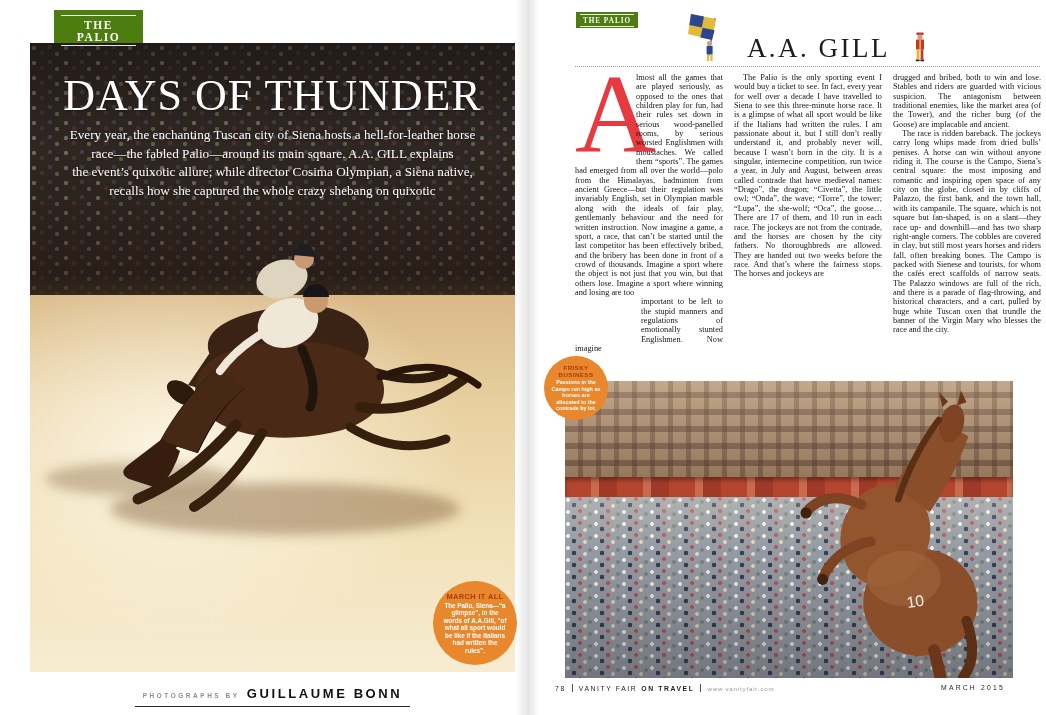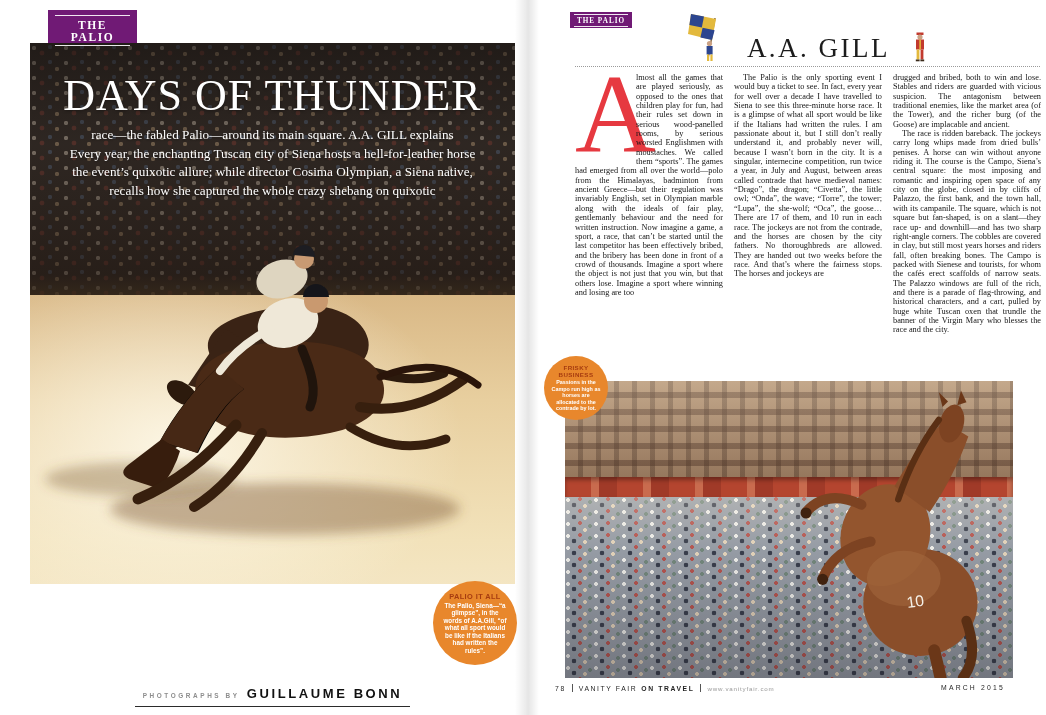--- a/index.html
+++ b/index.html
@@ -6,29 +6,29 @@
   body{width:1046px;height:715px;position:relative;background:#ffffff;
        font-family:"Liberation Serif",serif;color:#161616;overflow:hidden;}
 
   .abs{position:absolute;}
 
   
   .gutter{left:515px;top:0;width:24px;height:715px;
     background:linear-gradient(90deg,rgba(0,0,0,0),rgba(0,0,0,.08) 45%,rgba(0,0,0,.10) 55%,rgba(0,0,0,0));}
 
   
-  .red-label{background:#701a75;color:#fff;text-align:center;font-weight:bold;}
+  .red-label{background:#4d7c0f;color:#fff;text-align:center;font-weight:bold;margin-left:6px;}
   .red-label .inner{border-top:1px solid rgba(255,255,255,.9);border-bottom:1px solid rgba(255,255,255,.9);}
   .label-left{left:48px;top:10px;width:89px;height:33px;font-size:11.5px;letter-spacing:1.6px;}
   .label-left .inner{margin:5px 7px;padding:3px 0 2px;}
   .label-right{left:570px;top:12px;width:62px;height:16px;font-size:7.2px;letter-spacing:1px;}
   .label-right .inner{margin:2px 4px;padding:1.5px 0 1px;}
 
   
-  .photo-left{left:30px;top:43px;width:485px;height:541px;overflow:hidden;background:#be185d;}
+  .photo-left{left:30px;top:43px;width:485px;height:629px;overflow:hidden;background:#be185d;}
   .pl-crowd{position:absolute;left:0;top:0;width:100%;height:252px;background-color:#332b26;
     background-image:
       radial-gradient(circle at 4px 5px, rgba(214,200,180,.50) 1.8px, transparent 2.5px),
       radial-gradient(circle at 12px 10px, rgba(125,62,52,.55) 2px, transparent 2.7px),
       radial-gradient(circle at 20px 4px, rgba(92,112,142,.45) 1.8px, transparent 2.5px),
       radial-gradient(circle at 27px 11px, rgba(205,172,132,.45) 1.8px, transparent 2.5px);
     background-size:32px 15px;}
   .pl-crowd-shade{position:absolute;left:0;top:0;width:100%;height:252px;
     background:linear-gradient(180deg,rgba(18,14,12,.55),rgba(18,14,12,.15) 40%,rgba(30,20,14,.55) 92%,rgba(52,38,24,.8));}
   .pl-sand{position:absolute;left:0;top:252px;width:100%;height:377px;
@@ -155,34 +155,34 @@
       <path d="M240,128 C214,142 200,156 190,170" stroke="#efe8d8" stroke-width="8" fill="none" stroke-linecap="round"></path>
       <path d="M272,148 C282,172 287,190 280,206" stroke="#20140c" stroke-width="9" fill="none" stroke-linecap="round"></path>
       <circle cx="286" cy="100" r="12" fill="#c9996f"></circle>
       <path d="M273,96 a13,13 0 0 1 26,0 z" fill="#15151a"></path>
     </g>
   </svg>
 
   <div class="hero-titles">
     <h1>DAYS OF THUNDER</h1>
     <div class="hero-sub">
+      <span>Every year, the enchanting Tuscan city of Siena hosts a hell-for-leather horse</span>
       <span>race—the fabled Palio—around its main square. A.A. GILL explains</span>
-      <span>Every year, the enchanting Tuscan city of Siena hosts a hell-for-leather horse</span>
       <span>the event’s quixotic allure; while director Cosima Olympian, a Siena native,</span>
       <span>recalls how she captured the whole crazy shebang on quixotic</span>
     </div>
   </div>
 </div>
 
 <div class="abs red-label label-left">
   <div class="inner">THE PALIO</div>
 </div>
 
 <div class="abs badge dash-badge">
-  <div class="hdr">PALIO IT ALL</div>
+  <div class="hdr">MARCH IT ALL</div>
   <div class="bd">The Palio, Siena—“a glimpse”, in the words of A.A.Gill, “of what all sport would be like if the Italians had written the rules”.</div>
 </div>
 
 <div class="abs credit">
   <span class="inner">
     <span class="pre">PHOTOGRAPHS BY</span>
     <span class="name">GUILLAUME BONN</span>
   </span>
 </div>
 
@@ -212,20 +212,21 @@
     <rect x="2.8" y="27.5" width="3.8" height="1.8" fill="#3a2a1a"></rect>
     <rect x="7.4" y="27.5" width="3.8" height="1.8" fill="#3a2a1a"></rect>
   </svg>
 </div>
 
 <div class="abs dotrule"></div>
 
 <div class="abs textblock">
   <div class="col">
     <p><span class="dropcap">A</span><span>lmost all the games that are played seriously, as opposed to the ones that children play for fun, had their rules set down in serious wood-panelled rooms, by serious worsted Englishmen with moustaches. We called them “sports”. The games had emerged from all over the world—polo from the Himalayas, badminton from ancient Greece—but their regulation was invariably English, set in Olympian marble along with the ideals of fair play, gentlemanly behaviour and the need for written instruction. Now imagine a game, a sport, a race, that can’t be started until the last competitor has been effectively bribed, and the bribery has been done in front of a crowd of thousands. Imagine a sport where the object is not just that you win, but that others lose. Imagine a sport where winning and losing are too</span></p>
+    <p><span class="wspace"></span><span>important to be left to the stupid manners and regulations of emotionally stunted Englishmen. Now imagine</span></p>
   </div>
   <div class="col">
     <p class="ind">The Palio is the only sporting event I would buy a ticket to see. In fact, every year for well over a decade I have travelled to Siena to see this three-minute horse race. It is a glimpse of what all sport would be like if the Italians had written the rules. I am passionate about it, but I still don’t really understand it, and probably never will, because I wasn’t born in the city. It is a singular, internecine competition, run twice a year, in July and August, between areas called contrade that have medieval names: “Drago”, the dragon; “Civetta”, the little owl; “Onda”, the wave; “Torre”, the tower; “Lupa”, the she-wolf; “Oca”, the goose… There are 17 of them, and 10 run in each race. The jockeys are not from the contrade, and the horses are chosen by the city fathers. No thoroughbreds are allowed. They are handed out two weeks before the race. And that’s where the fairness stops. The horses and jockeys are</p>
   </div>
   <div class="col">
     <p>drugged and bribed, both to win and lose. Stables and riders are guarded with vicious suspicion. The antagonism between traditional enemies, like the market area (of the Tower), and the richer burg (of the Goose) are implacable and ancient.</p>
     <p class="ind">The race is ridden bareback. The jockeys carry long whips made from dried bulls’ penises. A horse can win without anyone riding it. The course is the Campo, Siena’s central square: the most imposing and romantic and inspiring open space of any city on the globe, closed in by cliffs of Palazzo, the first bank, and the town hall, with its campanile. The square, which is not square but fan-shaped, is on a slant—they race up- and downhill—and has two sharp right-angle corners. The cobbles are covered in clay, but still most years horses and riders fall, often breaking bones. The Campo is packed with Sienese and tourists, for whom the cafés erect scaffolds of narrow seats. The Palazzo windows are full of the rich, and there is a parade of flag-throwing, and historical characters, and a cart, pulled by huge white Tuscan oxen that trundle the banner of the Virgin Mary who blesses the race and the city.</p>
   </div>
 </div>
 

